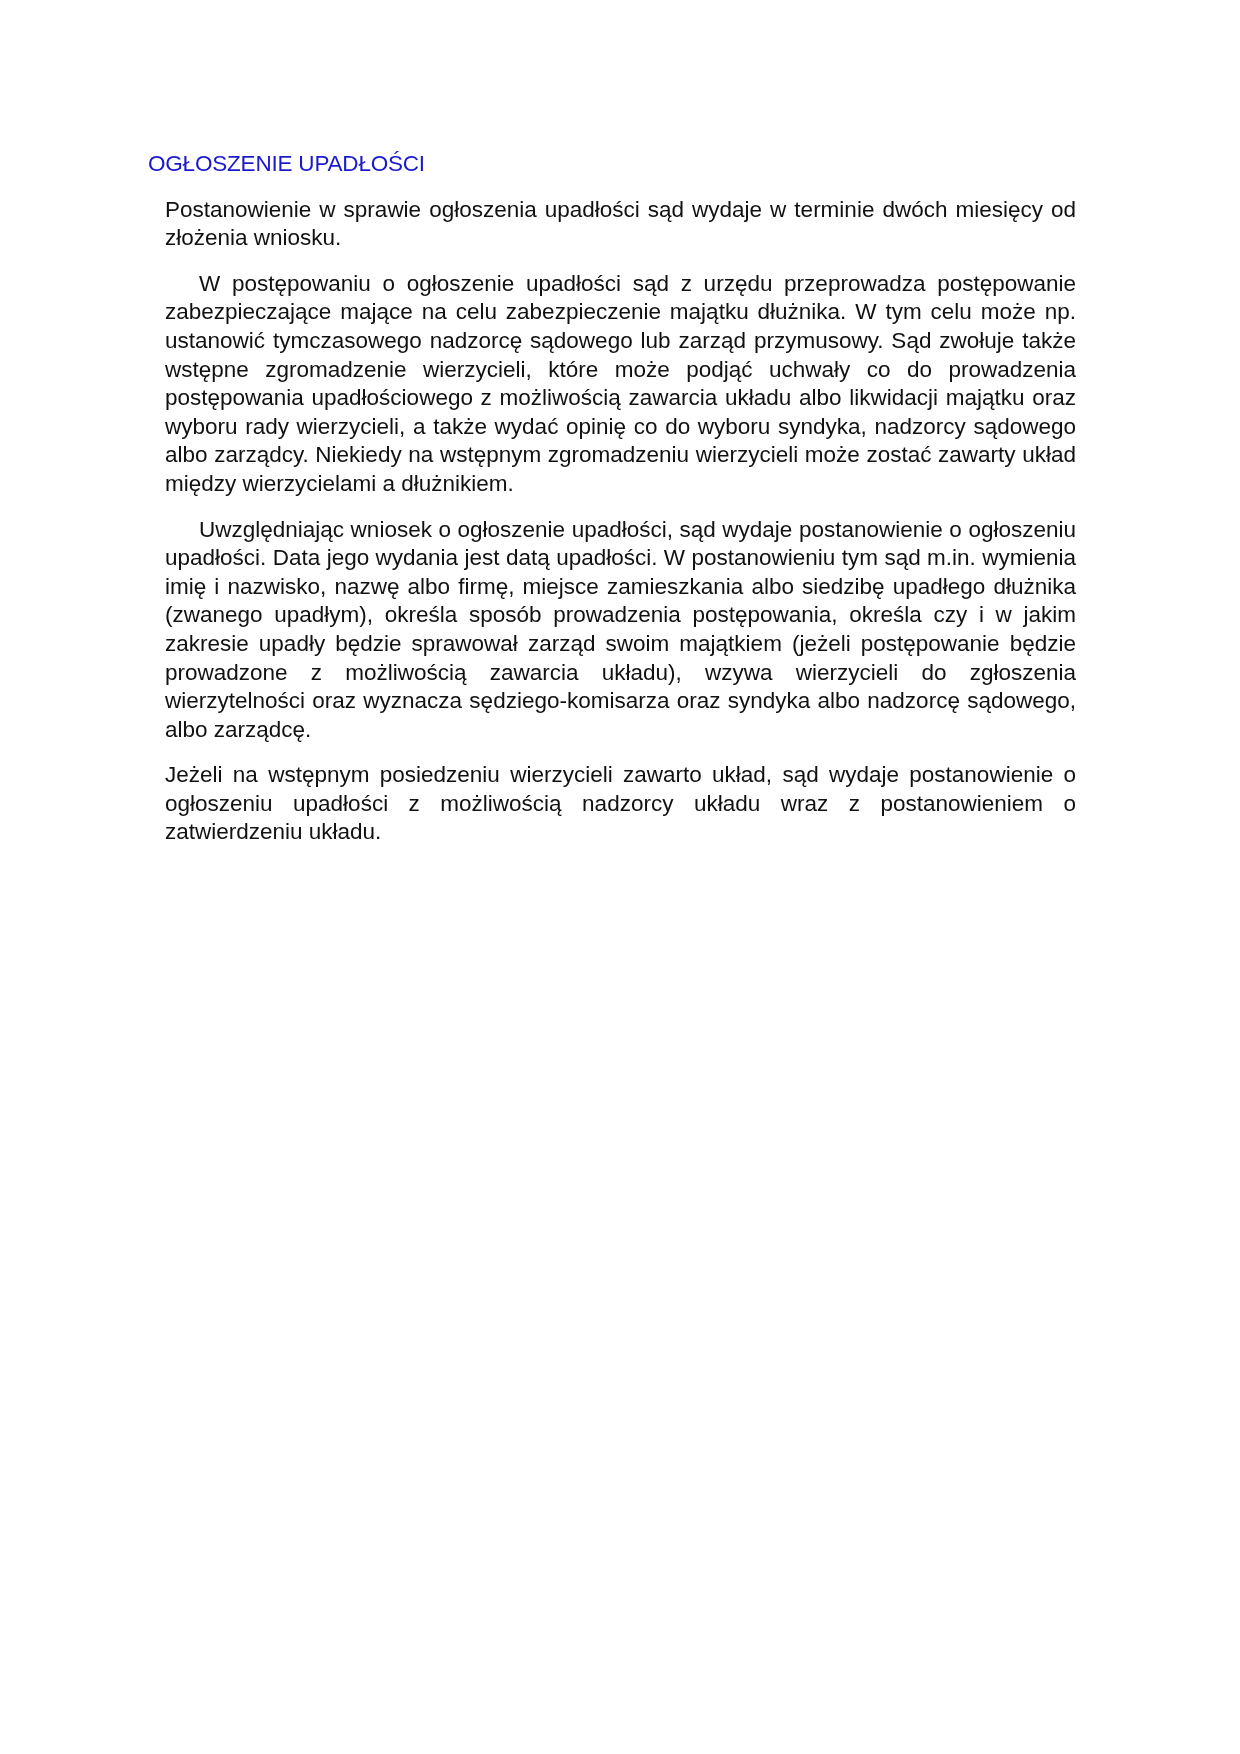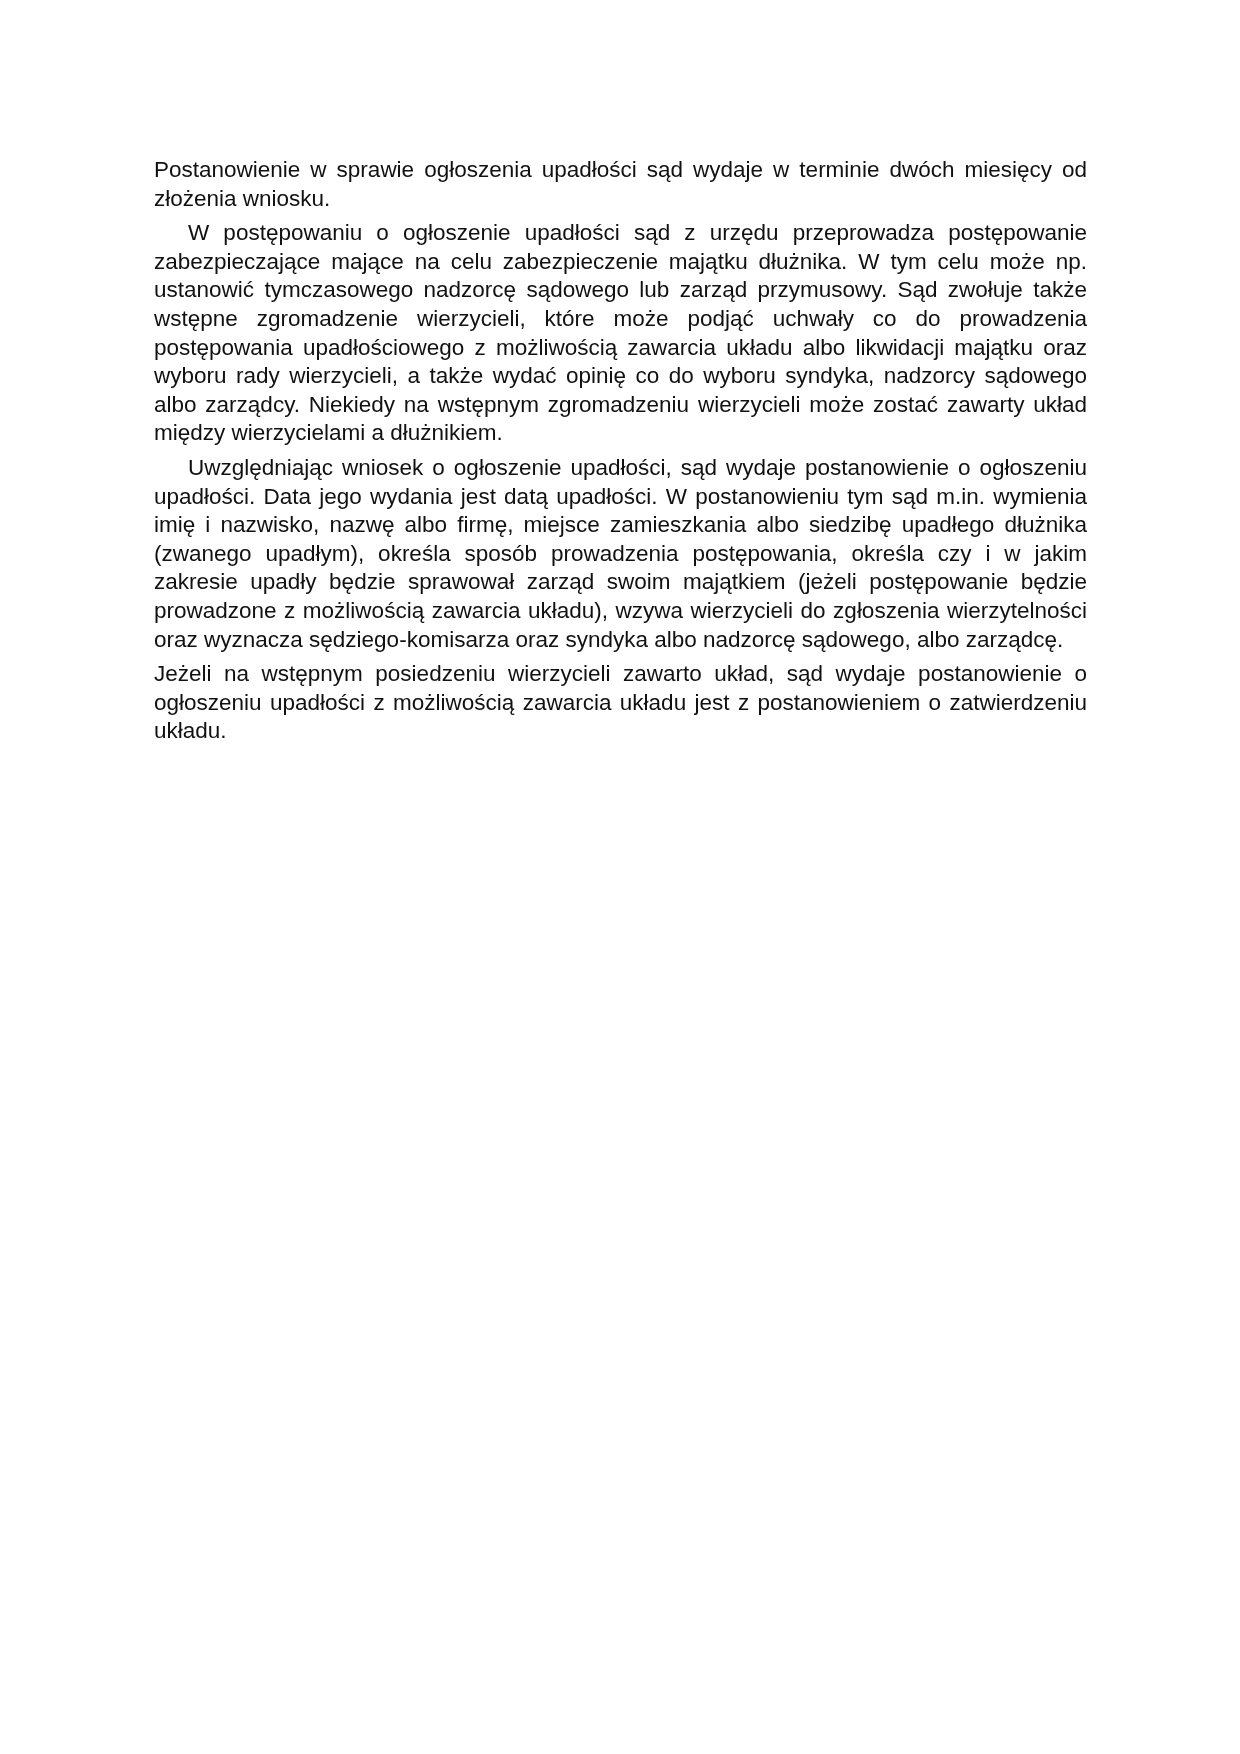--- a/index.html
+++ b/index.html
@@ -16,35 +16,36 @@
       text-align: justify;
     }
     .title {
       color: #1a1acc;
       font-weight: normal;
       font-size: 22.5px;
       line-height: 28.6px;
       margin: 0;
       letter-spacing: -0.2px;
     }
-    .para { margin: 6px; }
+    .para { margin: 17px; }
     .indent { text-indent: 34px; }
     .bold { font-weight: normal; }
   </style>
 </head>
 <body>
 
 <div class="page">
+  <h1 class="title">OGŁOSZENIE UPADŁOŚCI</h1>
 
   <p class="para">
     <span>Postanowienie w sprawie ogłoszenia upadłości sąd wydaje w terminie dwóch miesięcy od złożenia wniosku.</span>
   </p>
 
   <p class="para indent">
     <span>W postępowaniu o ogłoszenie upadłości sąd z urzędu przeprowadza postępowanie zabezpieczające mające na celu zabezpieczenie majątku dłużnika. W tym celu może np. ustanowić tymczasowego nadzorcę sądowego lub zarząd przymusowy. Sąd zwołuje także wstępne zgromadzenie wierzycieli, które może podjąć uchwały co do prowadzenia postępowania upadłościowego z możliwością zawarcia układu albo likwidacji majątku oraz wyboru rady wierzycieli, a także wydać opinię co do wyboru syndyka, nadzorcy sądowego albo zarządcy. Niekiedy na wstępnym zgromadzeniu wierzycieli może zostać zawarty układ między wierzycielami a dłużnikiem.</span>
   </p>
 
   <p class="para indent"><span>Uwzględniając wniosek o ogłoszenie upadłości, sąd wydaje </span><span class="bold">postanowienie</span><span> o ogłoszeniu upadłości. Data jego wydania jest datą upadłości. W postanowieniu tym sąd m.in. wymienia imię i nazwisko, nazwę albo firmę, miejsce zamieszkania albo siedzibę upadłego dłużnika (zwanego upadłym), określa sposób prowadzenia postępowania, określa czy i w jakim zakresie upadły będzie sprawował zarząd swoim majątkiem (jeżeli postępowanie będzie prowadzone z możliwością zawarcia układu), wzywa wierzycieli do zgłoszenia wierzytelności oraz </span><span class="bold">wyznacza sędziego-komisarza oraz syndyka albo nadzorcę sądowego, albo zarządcę.</span></p>
 
   <p class="para">
-    <span>Jeżeli na wstępnym posiedzeniu wierzycieli zawarto układ, sąd wydaje postanowienie o ogłoszeniu upadłości z możliwością zawarcia układu jest z postanowieniem o zatwierdzeniu układu.</span>
+    <span>Jeżeli na wstępnym posiedzeniu wierzycieli zawarto układ, sąd wydaje postanowienie o ogłoszeniu upadłości z możliwością nadzorcy układu wraz z postanowieniem o zatwierdzeniu układu.</span>
   </p>
 </div>
 
 </body></html>

